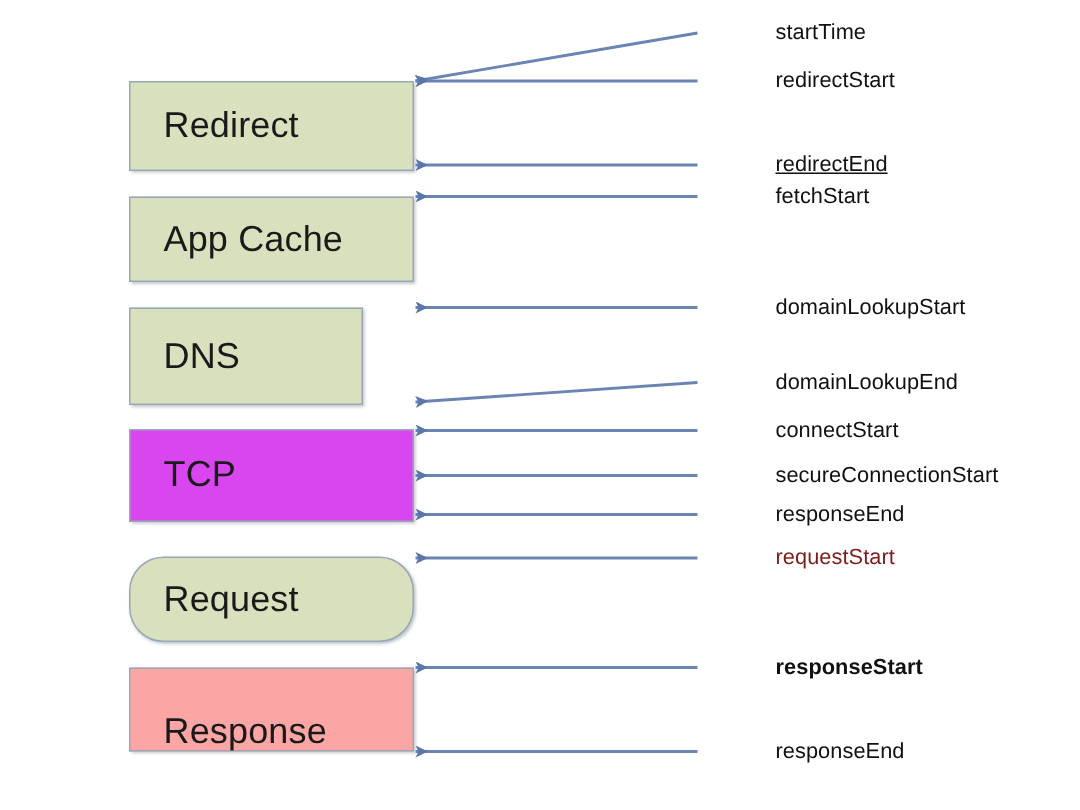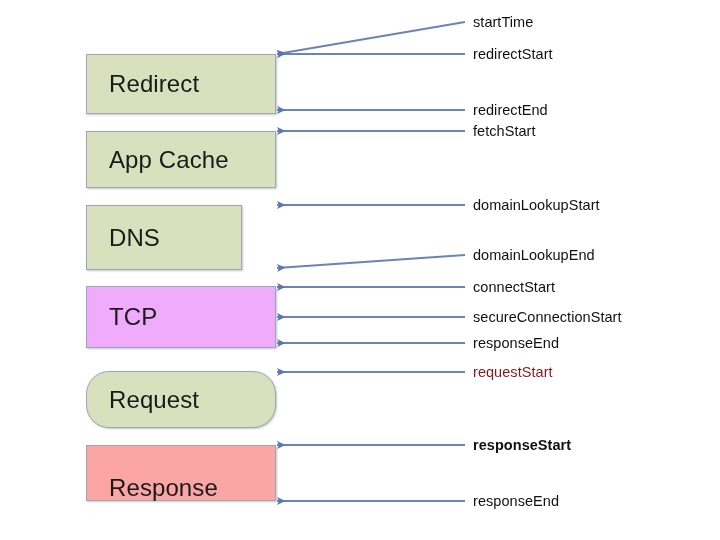--- a/index.html
+++ b/index.html
@@ -34,20 +34,21 @@
     white-space: nowrap;
   }
   
   .marker-label {
     position: absolute;
     font-size: 14.5px;
     color: #111111;
     white-space: nowrap;
     line-height: 1;
     letter-spacing: 0.05px;
+    margin-left: 44px;
   }
   
   #arrows {
     position: absolute;
     left: 0;
     top: 0;
     width: 720px;
     height: 540px;
     pointer-events: none;
   }
@@ -60,21 +61,21 @@
   <div id="boxes">
       <div class="phase-box" style="left: 86px; top: 54px; width: 190px; height: 60px; background: rgb(217, 224, 189); border-color: rgb(154, 168, 181);">
         <span class="phase-label">Redirect</span>
       </div>
       <div class="phase-box" style="left: 86px; top: 131px; width: 190px; height: 57px; background: rgb(217, 224, 189); border-color: rgb(154, 168, 181);">
         <span class="phase-label">App Cache</span>
       </div>
       <div class="phase-box" style="left: 86px; top: 205px; width: 156px; height: 65px; background: rgb(217, 224, 189); border-color: rgb(154, 168, 181);">
         <span class="phase-label">DNS</span>
       </div>
-      <div class="phase-box" style="left: 86px; top: 286px; width: 190px; height: 62px; background: #f0abfc; border-color: rgb(154, 168, 181);">
+      <div class="phase-box" style="left: 86px; top: 286px; width: 190px; height: 62px; background: #d946ef; border-color: rgb(154, 168, 181);">
         <span class="phase-label">TCP</span>
       </div>
       <div class="phase-box" style="left: 86px; top: 371px; width: 190px; height: 57px; background: rgb(217, 224, 189); border-color: rgb(154, 168, 181); border-radius: 23px;">
         <span class="phase-label">Request</span>
       </div>
       <div class="phase-box" style="left: 86px; top: 445px; width: 190px; height: 56px; background: #fca5a5; border-color: rgb(154, 168, 181); align-items: flex-end;">
         <span class="phase-label">Response</span>
       </div>
     </div>
 
@@ -96,21 +97,21 @@
         <line x1="465" y1="343" x2="277" y2="343" stroke="#6b84b4" stroke-width="1.9" marker-end="url(#arrowhead)"></line>
         <line x1="465" y1="372" x2="277" y2="372" stroke="#6b84b4" stroke-width="1.9" marker-end="url(#arrowhead)"></line>
         <line x1="465" y1="445" x2="277" y2="445" stroke="#6b84b4" stroke-width="1.9" marker-end="url(#arrowhead)"></line>
         <line x1="465" y1="501" x2="277" y2="501" stroke="#6b84b4" stroke-width="1.9" marker-end="url(#arrowhead)"></line>
       </g>
   </svg>
 
   <div id="labels">
       <div class="marker-label" style="left: 473px; top: 15px; color: rgb(17, 17, 17);">startTime</div>
       <div class="marker-label" style="left: 473px; top: 47px; color: rgb(17, 17, 17);">redirectStart</div>
-      <div class="marker-label" style="left: 473px; top: 103px; color: rgb(17, 17, 17);">redirectEnd</div>
+      <div class="marker-label" style="left: 473px; top: 103px; color: rgb(17, 17, 17); text-decoration: underline;">redirectEnd</div>
       <div class="marker-label" style="left: 473px; top: 124px; color: rgb(17, 17, 17);">fetchStart</div>
       <div class="marker-label" style="left: 473px; top: 198px; color: rgb(17, 17, 17);">domainLookupStart</div>
       <div class="marker-label" style="left: 473px; top: 248px; color: rgb(17, 17, 17);">domainLookupEnd</div>
       <div class="marker-label" style="left: 473px; top: 280px; color: rgb(17, 17, 17);">connectStart</div>
       <div class="marker-label" style="left: 473px; top: 310px; color: rgb(17, 17, 17);">secureConnectionStart</div>
       <div class="marker-label" style="left: 473px; top: 336px; color: rgb(17, 17, 17);">responseEnd</div>
       <div class="marker-label" style="left: 473px; top: 365px; color: #7f1d1d;">requestStart</div>
       <div class="marker-label" style="left: 473px; top: 438px; color: rgb(17, 17, 17); font-weight: bold;">responseStart</div>
       <div class="marker-label" style="left: 473px; top: 494px; color: rgb(17, 17, 17);">responseEnd</div>
     </div>

